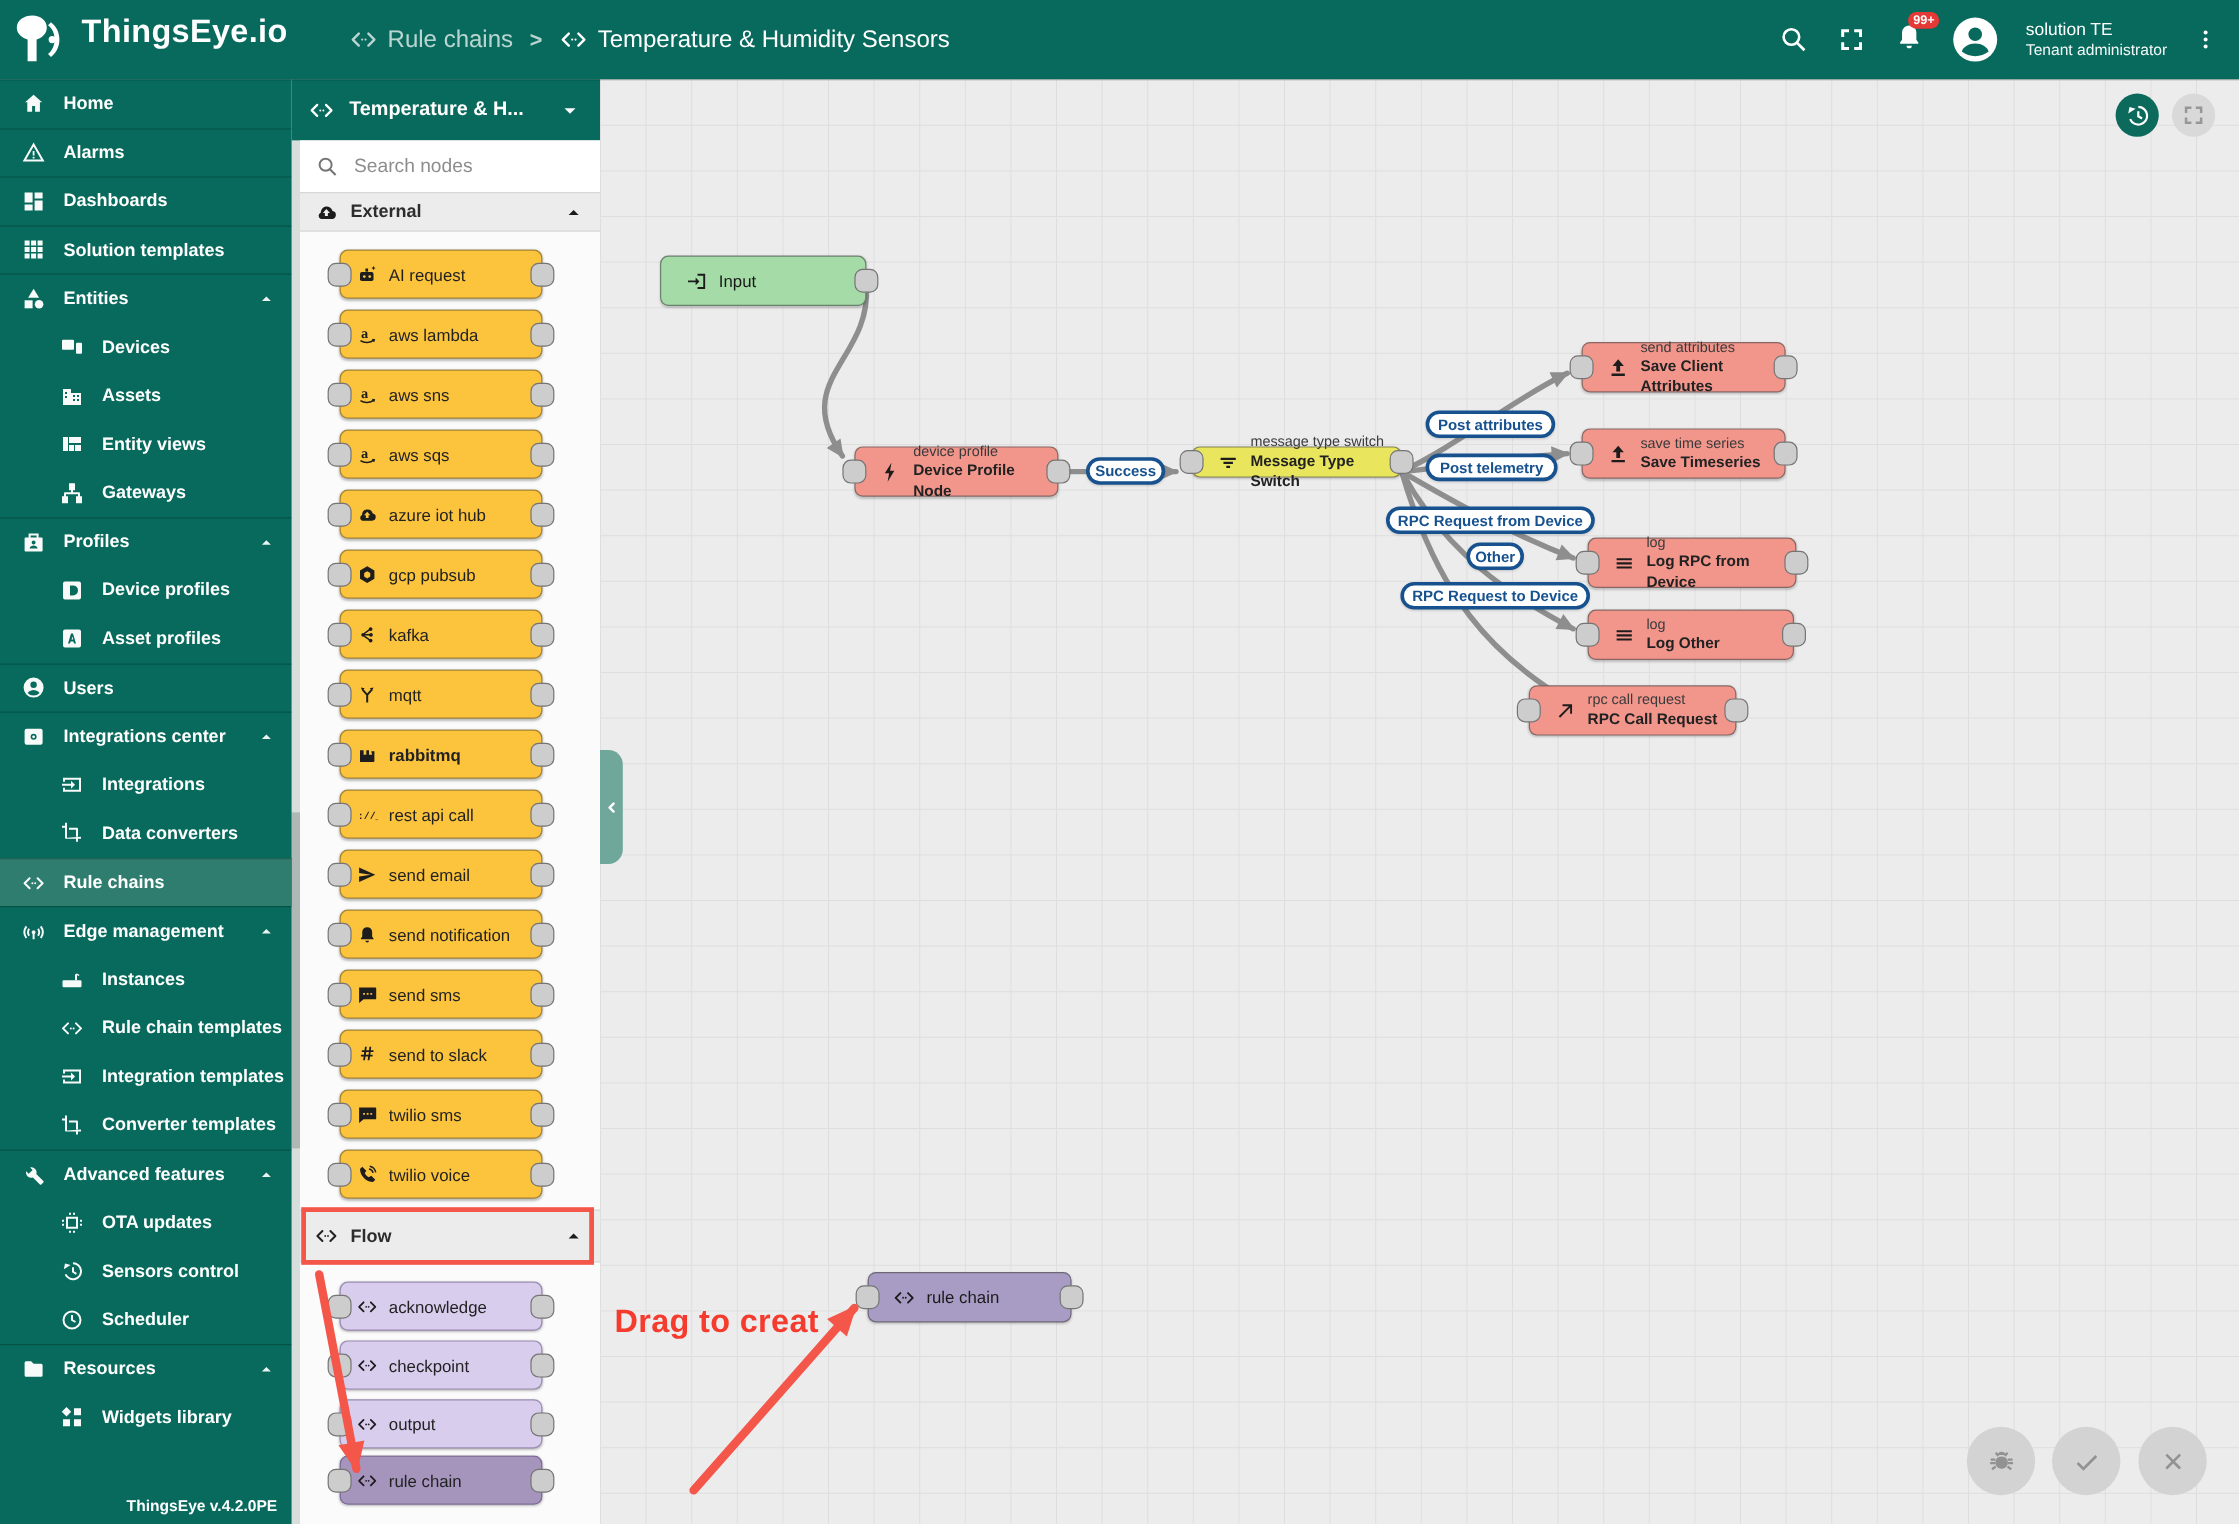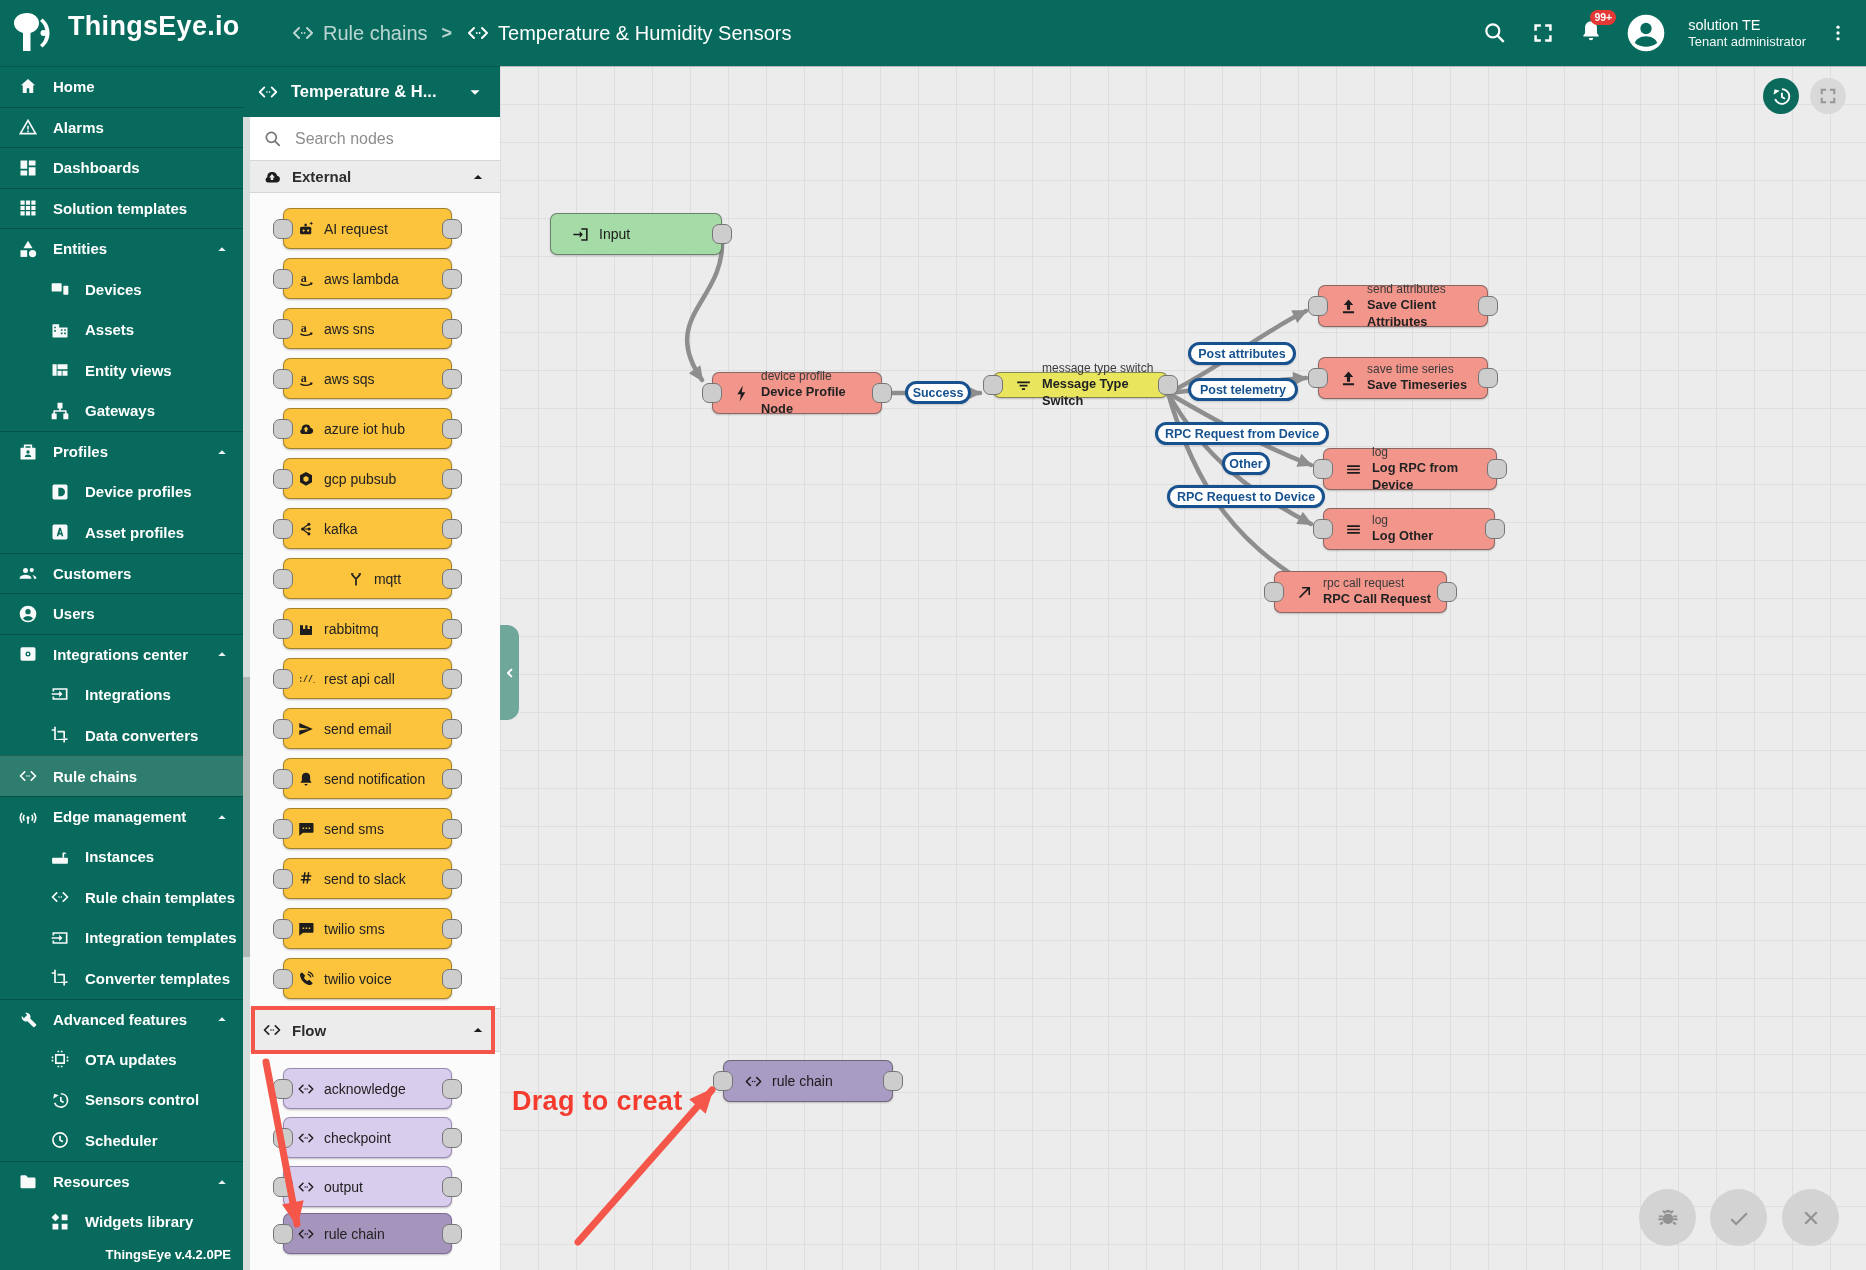--- a/index.html
+++ b/index.html
@@ -300,28 +300,20 @@
           <span class="si-icon ic">
             <svg viewBox="0 0 24 24" fill="currentColor">
               <path fill-rule="evenodd" d="M5 3h14a2 2 0 0 1 2 2v14a2 2 0 0 1-2 2H5a2 2 0 0 1-2-2V5a2 2 0 0 1 2-2zm6 4l-3 10h2l.6-2h2.8l.6 2h2l-3-10zm.5 6l.9-3 .9 3z"></path>
             </svg>
           </span>
           <span>Asset profiles</span>
         </div>
         <div class="side-item group-start">
           <span class="si-icon ic">
             <svg viewBox="0 0 24 24" fill="currentColor">
-              <path d="M9 12a3 3 0 1 0 0-6 3 3 0 0 0 0 6zm7.5-1a2.5 2.5 0 1 0 0-5 2.5 2.5 0 0 0 0 5zM2 18c0-2.7 4.7-4 7-4s7 1.3 7 4v1H2zm15-3.6c1.9.3 5 1.3 5 3.6v1h-3v-1c0-1.5-.8-2.7-2-3.6z"></path>
-            </svg>
-          </span>
-          <span>Customers</span>
-        </div>
-        <div class="side-item group-start">
-          <span class="si-icon ic">
-            <svg viewBox="0 0 24 24" fill="currentColor">
               <path fill-rule="evenodd" d="M12 2a10 10 0 1 0 0 20 10 10 0 0 0 0-20zm0 4a3.2 3.2 0 1 1 0 6.4A3.2 3.2 0 0 1 12 6zm0 14a8 8 0 0 1-6-2.7c1.6-2 4.3-2.8 6-2.8s4.4.8 6 2.8A8 8 0 0 1 12 20z"></path>
             </svg>
           </span>
           <span>Users</span>
         </div>
         <div class="side-item group-start">
           <span class="si-icon ic">
             <svg viewBox="0 0 24 24" fill="currentColor">
               <path fill-rule="evenodd" d="M5 4h14a2 2 0 0 1 2 2v12a2 2 0 0 1-2 2H5a2 2 0 0 1-2-2V6a2 2 0 0 1 2-2zm7 5a3 3 0 1 0 0 6 3 3 0 0 0 0-6zm0 1.6a1.4 1.4 0 1 1 0 2.8 1.4 1.4 0 0 1 0-2.8z"></path>
             </svg>
@@ -592,32 +584,32 @@
               <circle cx="7.5" cy="12" r="2.1"></circle>
               <circle cx="15.8" cy="5.6" r="2.1"></circle>
               <circle cx="15.8" cy="18.4" r="2.1"></circle>
               <circle cx="16.2" cy="12" r="2.1"></circle>
               <path fill="none" stroke="currentColor" stroke-width="1.6" d="M7.5 12h8.7M8.6 10.6l5.7-4M8.6 13.4l5.7 4"></path>
             </svg>
           </span>
           <span>kafka</span>
           <span class="port pr"></span>
         </div>
-        <div class="pal-item" style="top: 492px; justify-content: center;">
+        <div class="pal-item" style="top: 492px;">
           <span class="port pl"></span>
           <span class="p-icon ic">
             <svg viewBox="0 0 24 24" fill="currentColor">
               <path fill="none" stroke="currentColor" stroke-width="2.2" d="M12 20.5V12M12 12L7 6.5M12 12l5-5.5"></path>
               <path d="M5 4l4.2.8L6.5 7.6zM19 4l-4.2.8 2.7 2.8z"></path>
             </svg>
           </span>
           <span>mqtt</span>
           <span class="port pr"></span>
         </div>
-        <div class="pal-item" style="top: 542px;">
+        <div class="pal-item" style="top: 542px; font-weight: bold;">
           <span class="port pl"></span>
           <span class="p-icon ic">
             <svg viewBox="0 0 24 24" fill="currentColor">
               <path d="M4 20V7h4v5h3V7h3v5h3.5l-1-4H20v11a1 1 0 0 1-1 1z"></path>
             </svg>
           </span>
           <span>rabbitmq</span>
           <span class="port pr"></span>
         </div>
         <div class="pal-item" style="top: 592px;">

